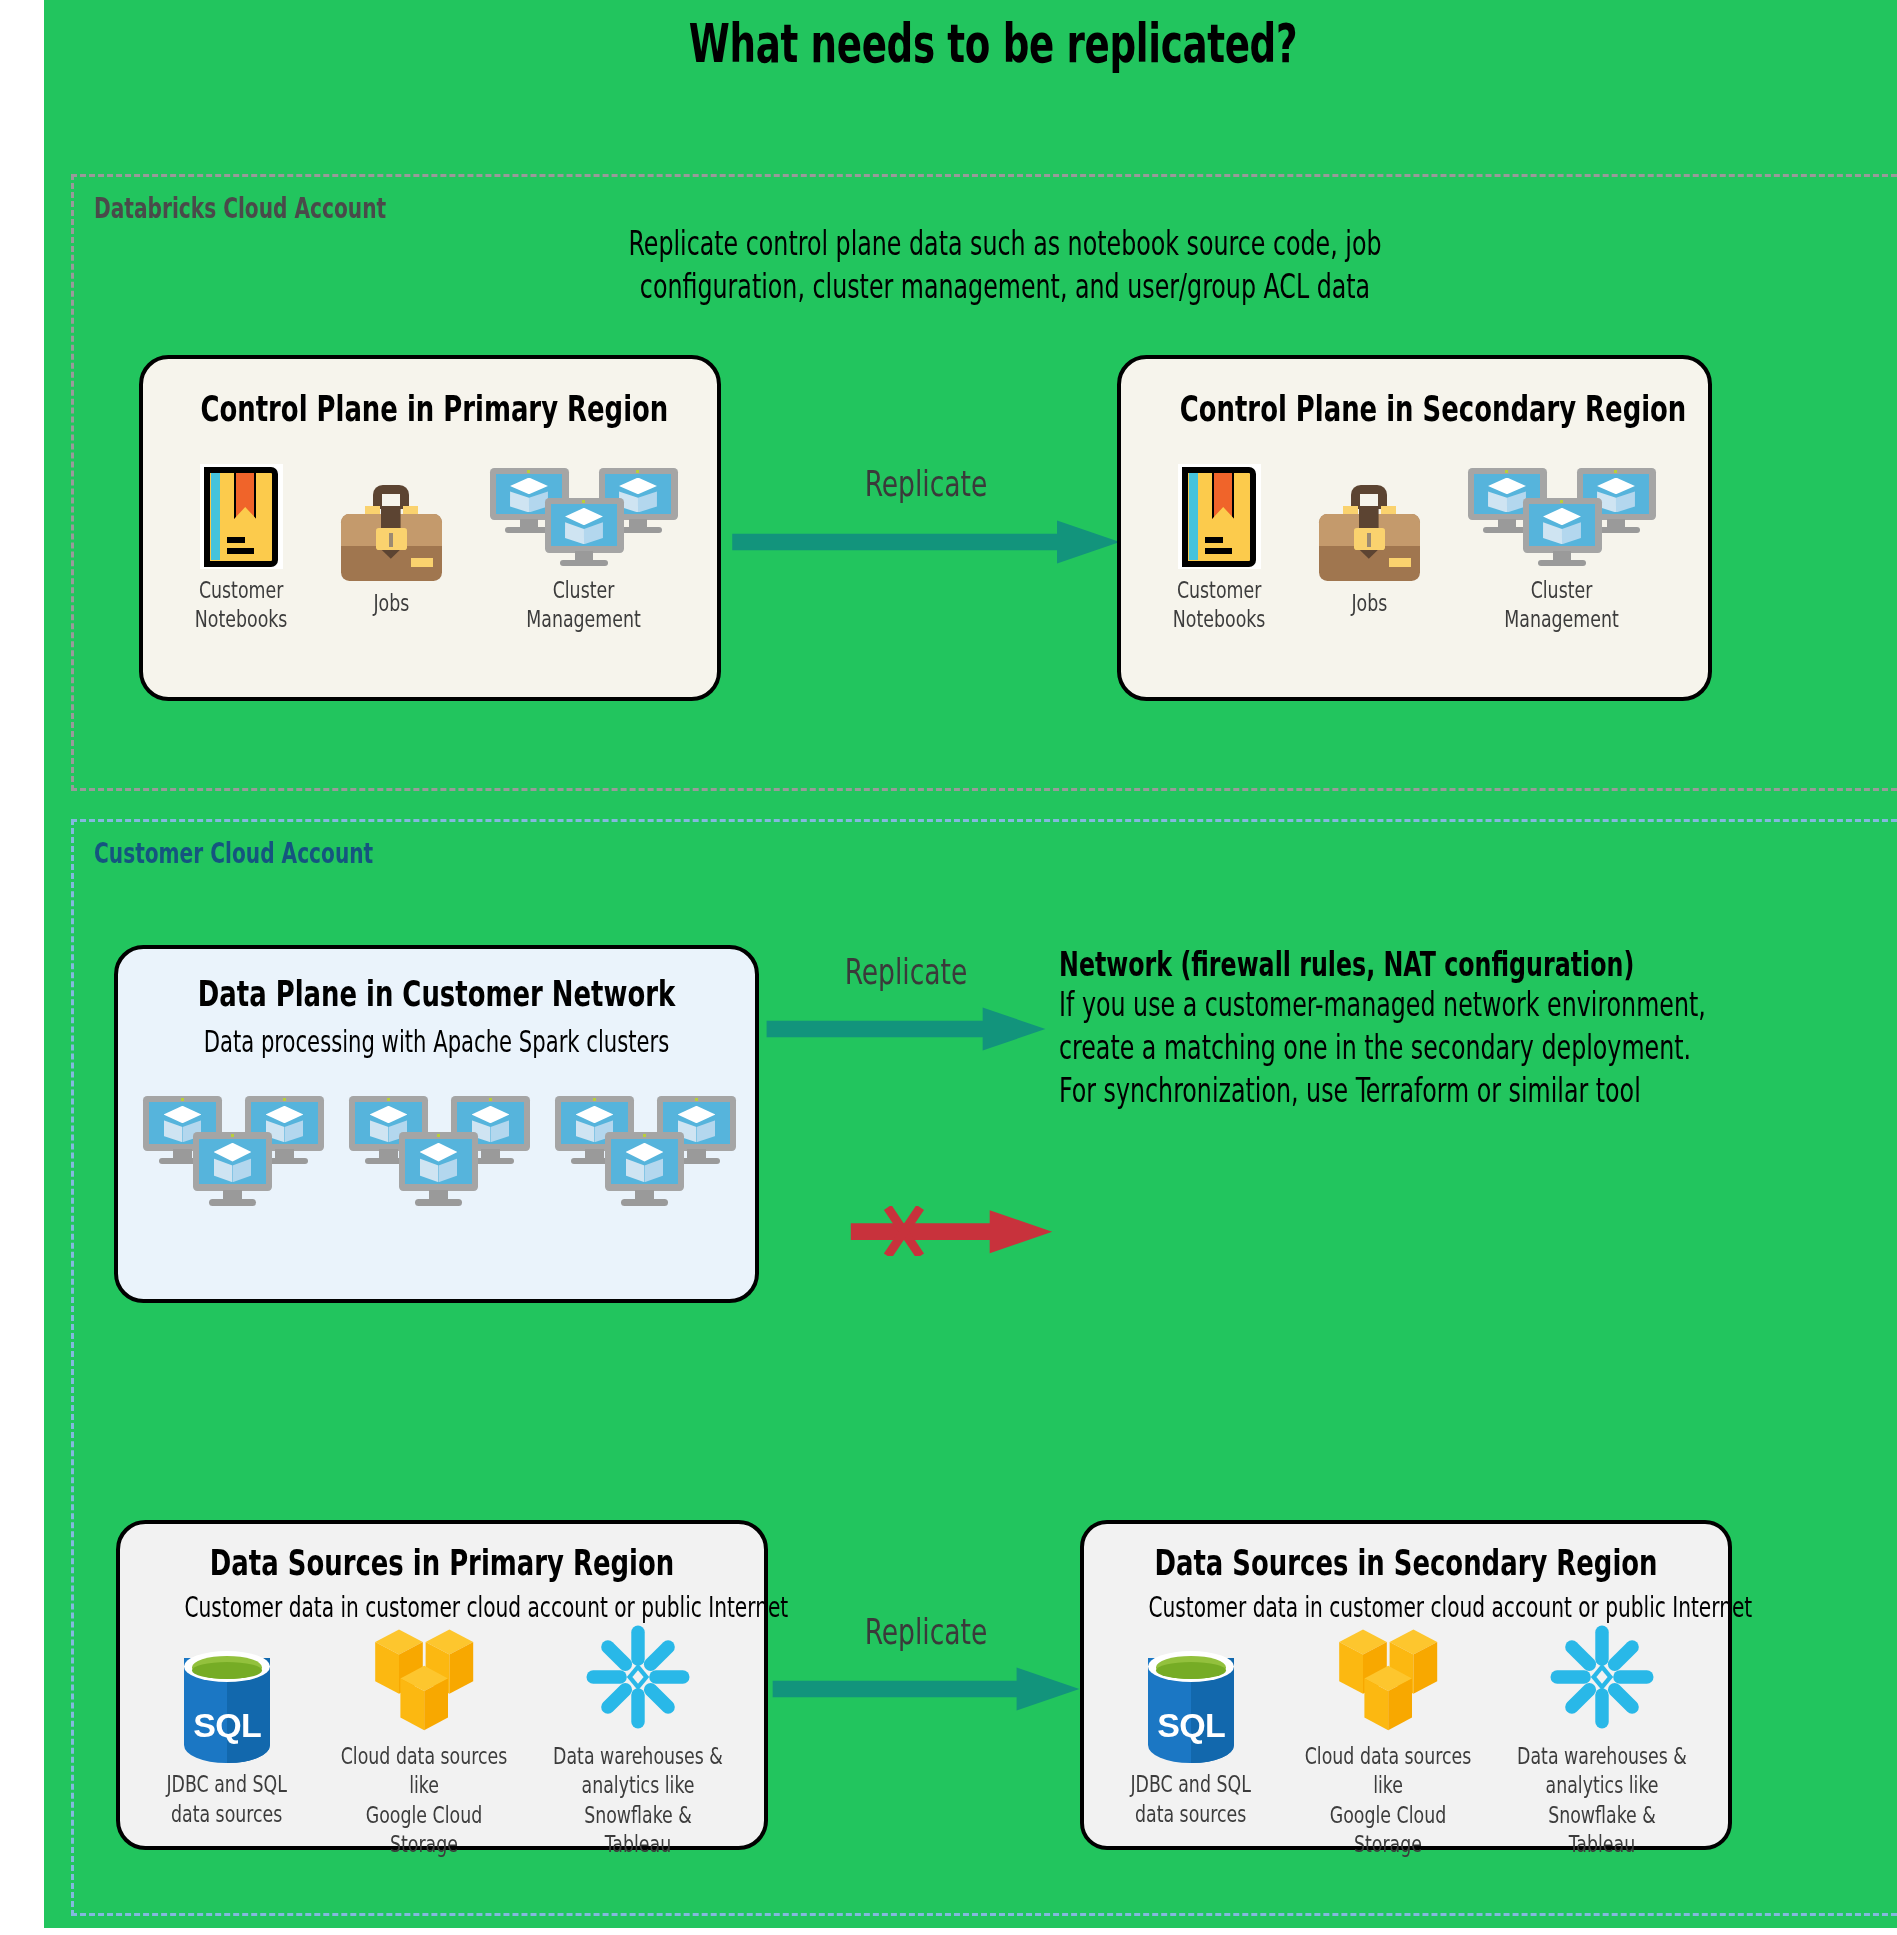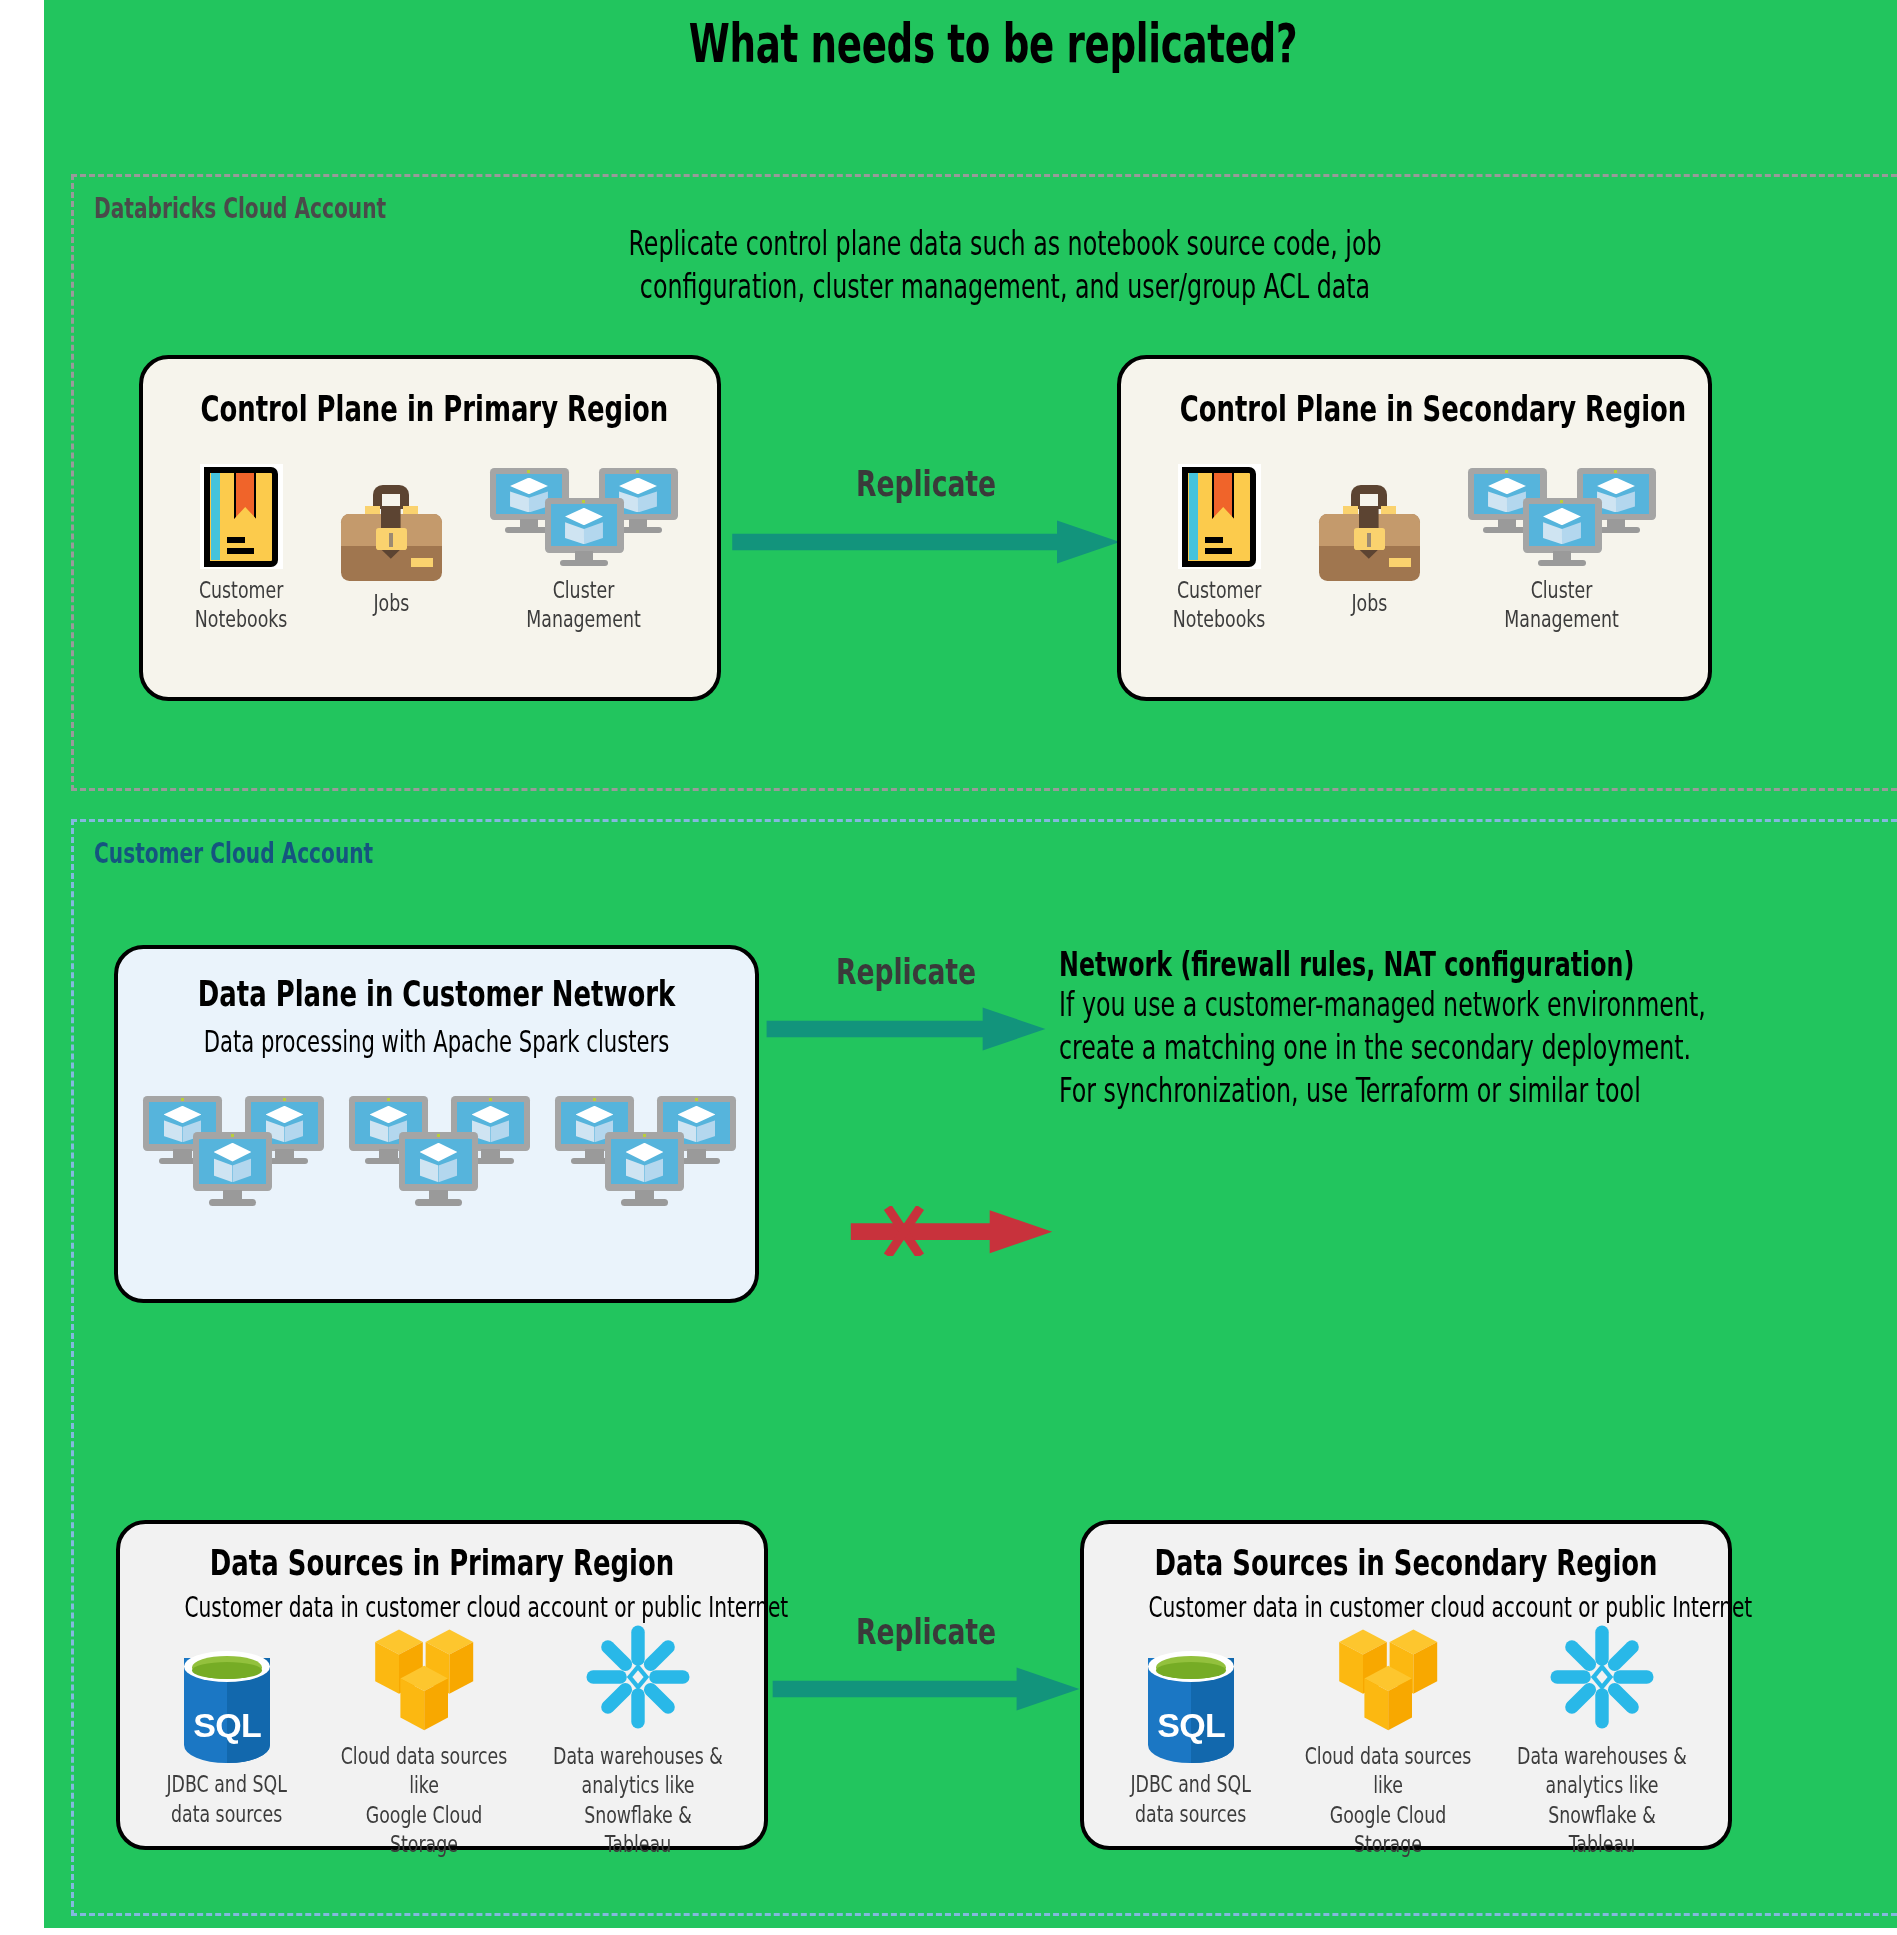--- a/index.html
+++ b/index.html
@@ -55,21 +55,21 @@
   .rbox {
     position: absolute;
     border: 4.2px solid #000;
     border-radius: 29.4px;
     background: #f6f4ec;
   }
   #cp-primary   { left: 95px;  top: 355px; width: 582px;  height: 346px; }
   #cp-secondary { left: 1073px; top: 355px; width: 595px;  height: 346px; }
   #data-plane   { left: 70px;  top: 945px; width: 645px; height: 358px; background:#eaf3fb; }
   #ds-primary   { left: 72px;  top: 1520px; width: 652px; height: 330px; background:#f2f2f2; }
-  #ds-secondary { left: 1036px; top: 1520px; width: 652px; height: 330px; background:#f2f2f2; }
+  #ds-secondary { left: 1036px; top: 1520px; width: 652px; height: 330px; background:#f2f2f2;border-radius:27px; }
 
   .box-title {
     text-align: center; font-size: 36px; font-weight: bold;
     font-family: "DejaVu Sans Condensed","Liberation Sans", sans-serif;
     transform: scaleX(0.80); transform-origin: center top;
     color: #000; white-space: nowrap;
   }
   .box-sub {
     text-align: center; font-size: 29.4px;
     font-family: "DejaVu Sans Condensed","Liberation Sans", sans-serif;
@@ -131,21 +131,21 @@
                clip-path: polygon(50% 0, 100% 50%, 50% 100%, 0 50%); }
   .cube .lf  { position:absolute; left:0; top:40%; width:50%; height:60%; background:#cfe4f2;
                clip-path: polygon(0 0, 100% 30%, 100% 100%, 0 72%); }
   .cube .rt  { position:absolute; left:50%; top:40%; width:50%; height:60%; background:#b3d7ee;
                clip-path: polygon(0 30%, 100% 0, 100% 72%, 0 100%); }
 
   
   .cluster { position: relative; }
 
   
-  .arrow-wrap { position:absolute;font-weight:bold; }
+  .arrow-wrap { position:absolute; }
   .arrow-label {
     position:absolute; width:100%; text-align:center; font-size:36px;
     font-family:"DejaVu Sans Condensed","Liberation Sans", sans-serif;
     transform: scaleX(0.82); transform-origin: center top;
     color:#3a3a3a; white-space:nowrap;
   }
   .arrow-svg { position:absolute; left:0; }
 
   
   .note { position:absolute; }

